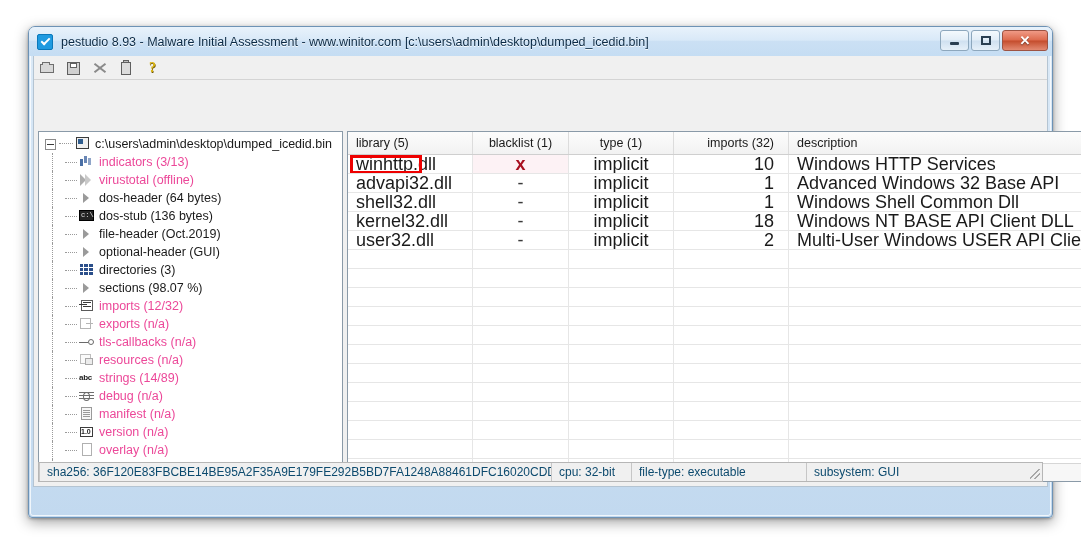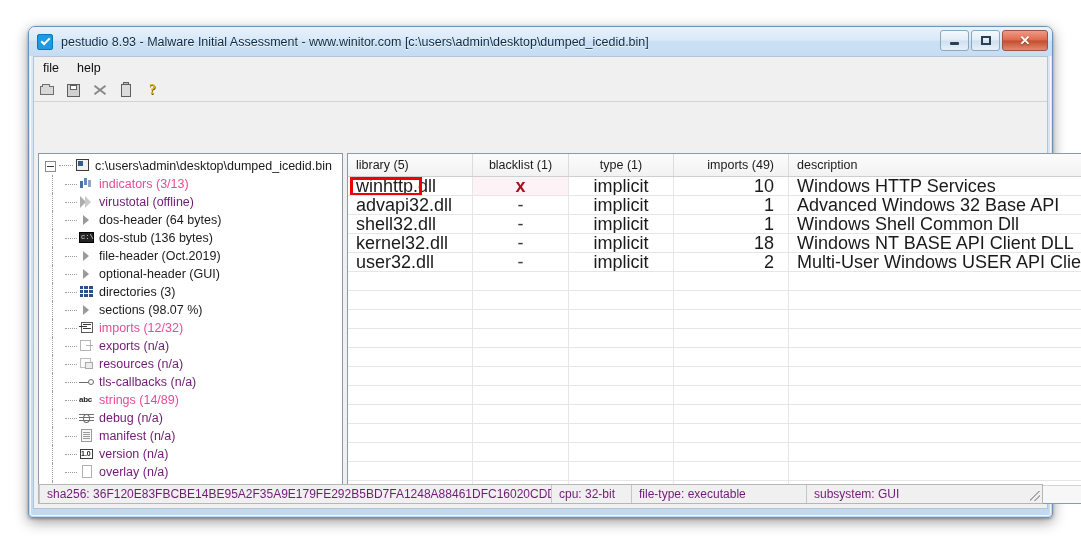--- a/index.html
+++ b/index.html
@@ -393,21 +393,21 @@
     content:""; position:absolute; left:7px; top:7px;
     width:6px; height:6px; background:#4a4a4a;
     clip-path: polygon(50% 0, 62% 36%, 100% 36%, 70% 60%, 82% 100%, 50% 74%, 18% 100%, 30% 60%, 0 36%, 38% 36%);
   }
   .i-file::before{
     content:""; position:absolute; left:3px; top:0px;
     width:10px; height:13px; border:1px solid #b0b0b0; background:#fff; box-sizing:border-box;
   }
 
   .t-red   { color:#ec4899; }
-  .t-dim   { color:#701a75; }
+  .t-dim   { color:#ec4899; }
   .t-dark  { color:#1a1a1a; }
   .t-sel {
     background:#8b0000; color:#ffffff;
     padding: 1px 3px;
     margin-left:-1px;
   }
 
   
   #table-head {
     display: flex;
@@ -519,21 +519,21 @@
   #statusbar {
     position: absolute;
     left: 4px; right: 4px; bottom: 4px;
     height: 20px;
     background: #f0f0f0;
     border: 1px solid #b6b6b6;
     box-sizing: border-box;
     display: flex;
     align-items: center;
     font-size: 12px;
-    color: #701a75;
+    color: #0c4a6e;
   }
   .sb-cell {
     height: 100%;
     display: flex;
     align-items: center;
     padding: 0 7px;
     box-sizing: border-box;
     border-right: 1px solid #c6c6c6;
     white-space: nowrap;
     overflow: hidden;
@@ -561,24 +561,20 @@
         </div>
       <div class="win-btn" id="btn-max">
           <span></span>
         </div>
       <div class="win-btn" id="btn-close">
           <span>✕</span>
         </div>
     </div>
   </div>
 
-  <div id="menubar">
-    <div class="menu-item">file</div>
-    <div class="menu-item">help</div>
-  </div>
 
   <div id="client">
 
     <div id="toolbar">
       <div class="tool-icon ic-open"></div>
       <div class="tool-icon ic-save"></div>
       <div class="tool-icon ic-close"></div>
       <div class="tool-icon ic-clip"></div>
       <div class="tool-icon ic-help">?</div>
     </div>
@@ -662,29 +658,29 @@
           <div class="tree-row">
             <div class="indent"></div>
             <div class="elbow"></div>
             <div class="t-icon i-exp"></div>
             <div class="t-label t-dim">exports (n/a)</div>
           </div>
 
           <div class="tree-row">
             <div class="indent"></div>
             <div class="elbow"></div>
+            <div class="t-icon i-tls"></div>
+            <div class="t-label t-dim">tls-callbacks (n/a)</div>
+          </div>
+
+          <div class="tree-row">
+            <div class="indent"></div>
+            <div class="elbow"></div>
             <div class="t-icon i-res"></div>
             <div class="t-label t-dim">resources (n/a)</div>
-          </div>
-
-          <div class="tree-row">
-            <div class="indent"></div>
-            <div class="elbow"></div>
-            <div class="t-icon i-tls"></div>
-            <div class="t-label t-dim">tls-callbacks (n/a)</div>
           </div>
 
           <div class="tree-row">
             <div class="indent"></div>
             <div class="elbow"></div>
             <div class="t-icon i-abc">abc</div>
             <div class="t-label t-red">strings (14/89)</div>
           </div>
 
           <div class="tree-row">
@@ -738,21 +734,21 @@
             </div>
         </div>
       </div>
 
       <div class="pane" id="table-pane">
 
         <div id="table-head">
           <div class="th" style="width:125px;flex:0 0 125px;">library (5)</div>
           <div class="th c-center" style="width:96px;flex:0 0 96px;">blacklist (1)</div>
           <div class="th c-center" style="width:105px;flex:0 0 105px;">type (1)</div>
-          <div class="th c-right" style="width:115px;flex:0 0 115px;">imports (49)</div>
+          <div class="th c-right" style="width:115px;flex:0 0 115px;">imports (32)</div>
           <div class="th" style="flex:1 1 auto;">description</div>
         </div>
 
         <div id="table-body">
 
           <div class="tr">
             <div class="td" style="width:125px;flex:0 0 125px;position:relative;">
               <span>winhttp.dll</span>
               <div id="annot-lib"></div>
             </div>

